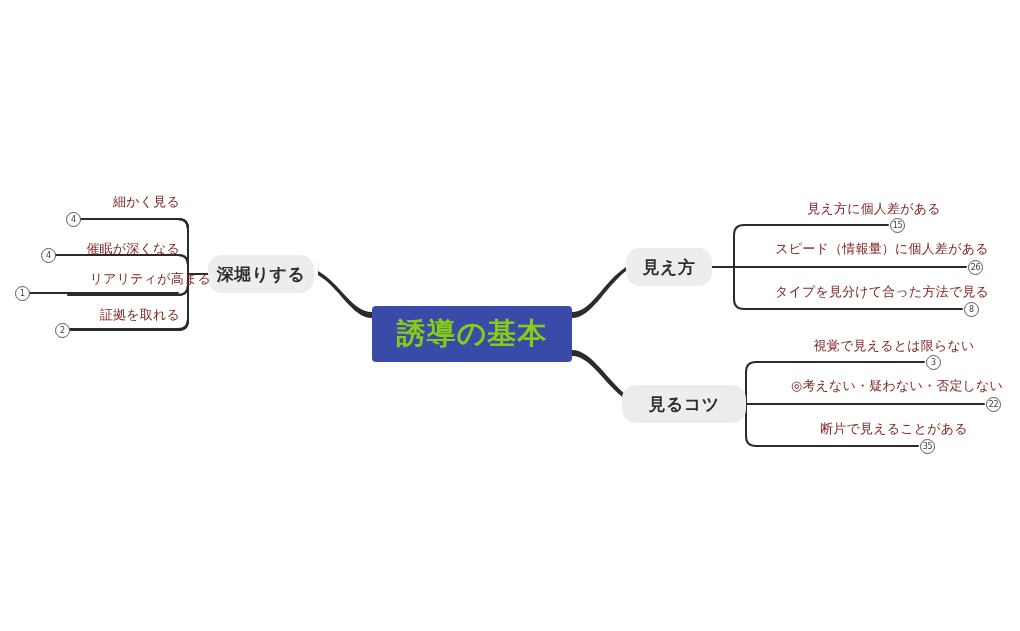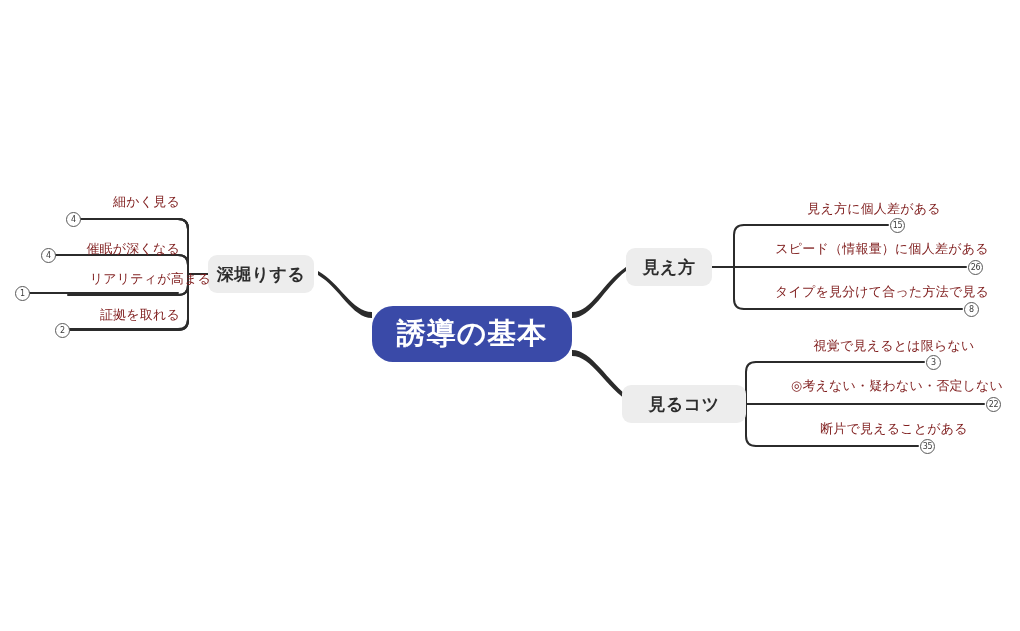--- a/index.html
+++ b/index.html
@@ -34,30 +34,30 @@
   .node {
     position: absolute;
     box-sizing: border-box;
     display: flex;
     align-items: center;
     justify-content: center;
     white-space: nowrap;
   }
   .node-root {
     background: #3a4aa8;
-    color: #ffffff;
-    border-radius: 21px;
+    color: #84cc16;
+    border-radius: 4px;
     font-size: 29px;
     font-weight: bold;
     letter-spacing: 1px;
   }
   .node-branch {
     background: #ededed;
     color: #2d2d2d;
-    border-radius: 9px;
+    border-radius: 14px;
     font-size: 17px;
     font-weight: bold;
     letter-spacing: 0.5px;
   }
 
   
   .leaf-label {
     position: absolute;
     font-size: 13px;
     color: #7f1d1d;

